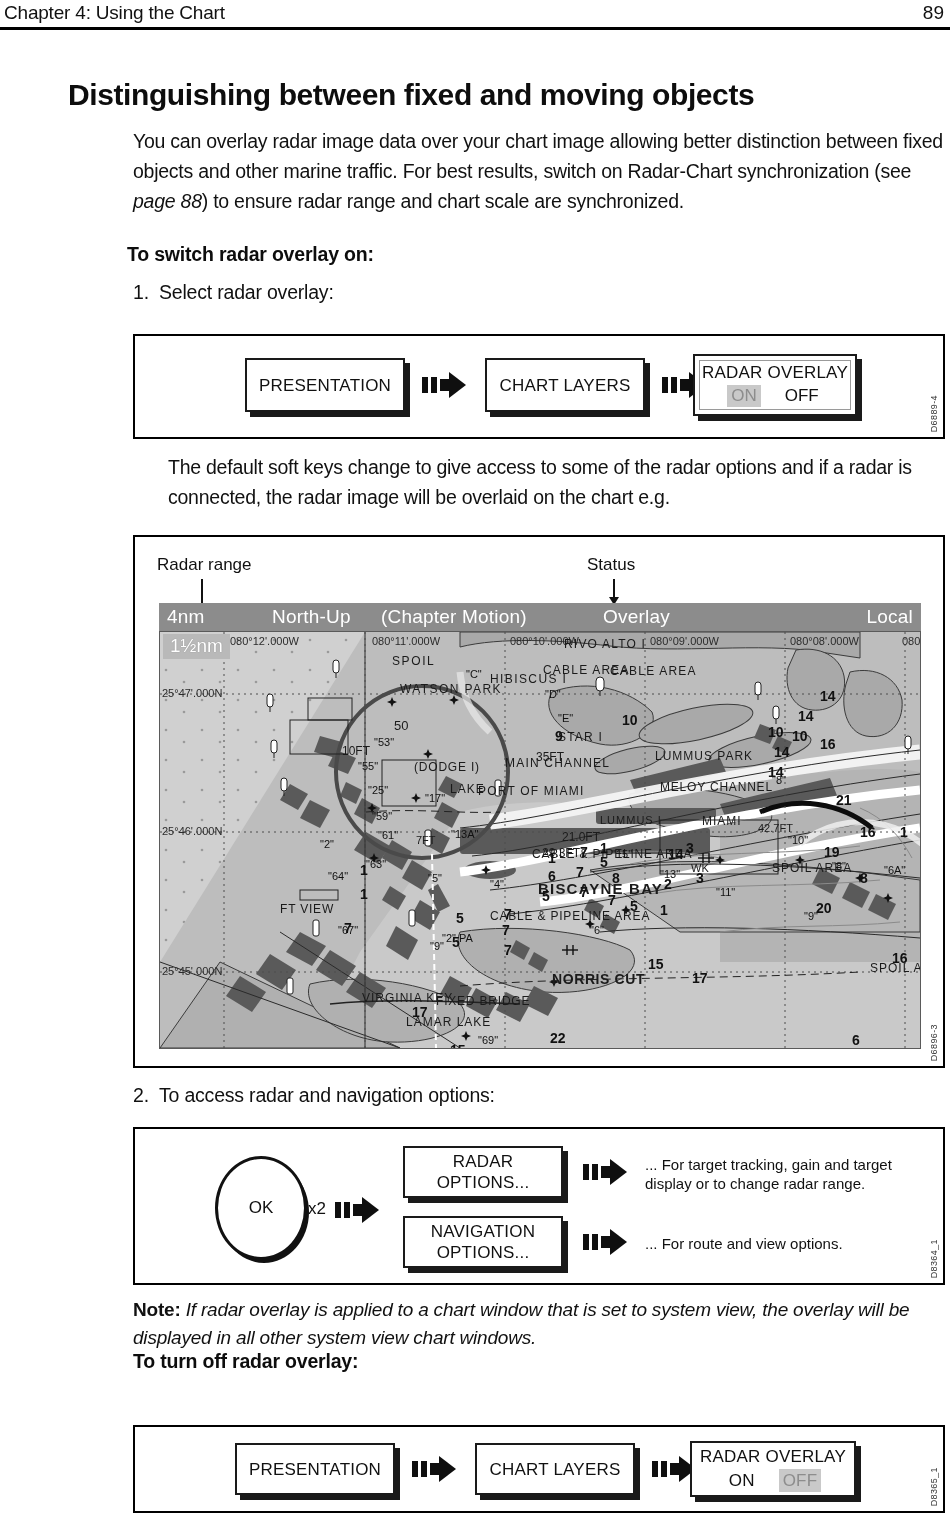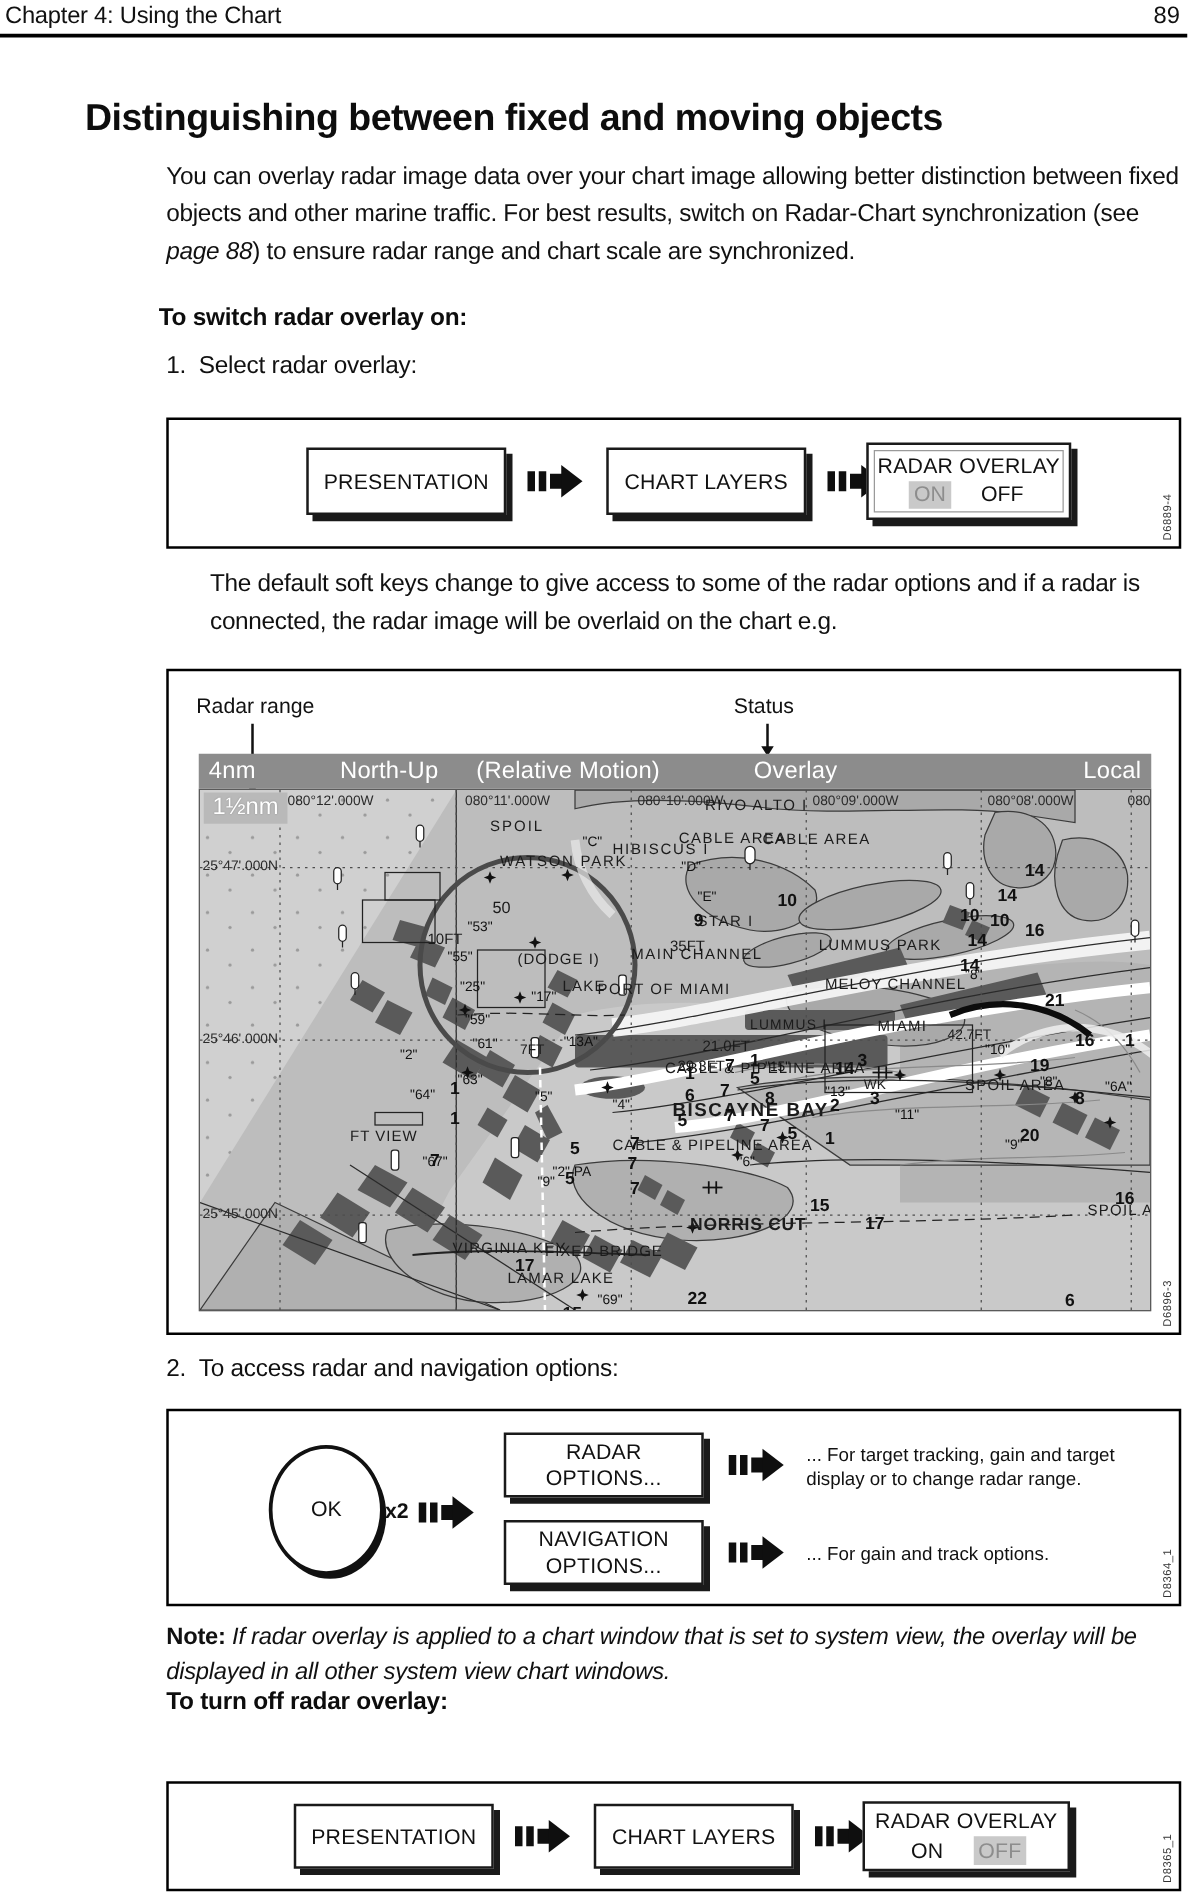--- a/index.html
+++ b/index.html
@@ -70,21 +70,21 @@
   .arrow .shaft{position:absolute;left:18px;top:7px;width:11px;height:12px;background:#0f0f0f;}
   .arrow .head{position:absolute;left:27px;top:0;width:0;height:0;
       border-top:13px solid transparent;border-bottom:13px solid transparent;
       border-left:17px solid #0f0f0f;}
 
   
   .ok-knob{position:absolute;width:92px;height:104px;border:3px solid #111;border-radius:50%;
       background:#fff;box-sizing:border-box;display:flex;align-items:center;
       justify-content:center;font-size:17px;color:#111;
       box-shadow:3px 4px 0 -1px #111;}
-  .x2{position:absolute;font-size:17px;font-weight:bold;color:#111;}
+  .x2{position:absolute;font-size:17px;font-weight:normal;color:#111;}
   .fig-note{position:absolute;font-size:15px;line-height:19px;color:#111;
       font-family:"Liberation Sans",sans-serif;}
 
   
   #fig-chart{left:133px;top:535px;width:812px;height:533px;}
   .callout-label{position:absolute;font-size:17px;color:#111;
       font-family:"Liberation Sans",sans-serif;}
   .callout-line{position:absolute;width:2px;background:#111;}
   .callout-head{position:absolute;width:0;height:0;border-left:5px solid transparent;
       border-right:5px solid transparent;border-top:8px solid #111;}
@@ -172,21 +172,21 @@
   <div class="callout-line" style="left:66px;top:42px;height:50px;"></div>
   <div class="callout-head" style="left:62px;top:90px;"></div>
 
   <div class="callout-label" style="left:452px;top:18px;">Status</div>
   <div class="callout-line" style="left:478px;top:42px;height:22px;"></div>
   <div class="callout-head" style="left:474px;top:60px;"></div>
 
   <div class="statusbar">
     <span style="left:8px;">4nm</span>
     <span style="left:113px;">North-Up</span>
-    <span style="left:222px;">(Relative Motion)</span>
+    <span style="left:222px;">(Chapter Motion)</span>
     <span style="left:444px;">Overlay</span>
     <span style="right:8px;">Local</span>
   </div>
 
   <div class="chartview">
 
     <div class="range-badge">1½nm</div>
 
     <svg width="760" height="416" viewBox="0 0 760 416" style="position:absolute;left:0;top:0;">
       <defs>
@@ -622,21 +622,21 @@
     <span>OPTIONS...</span>
   </div>
 
   <div class="arrow" style="left:448px;top:100px;">
     <div class="b1"></div>
       <div class="b2"></div>
       <div class="shaft"></div>
       <div class="head"></div>
   </div>
 
-  <div class="fig-note" style="left:510px;top:105px;width:292px;">... For gain and track options.</div>
+  <div class="fig-note" style="left:510px;top:105px;width:292px;">... For route and view options.</div>
 
   <div class="fig-id">D8364_1</div>
 </div>
 
 <div class="note">
   <b>Note:</b>
   <i>If radar overlay is applied to a chart window that is set to system view, the overlay will be displayed in all other system view chart windows.</i>
 </div>
 
 <div class="h2 h2-b">To turn off radar overlay:</div>

